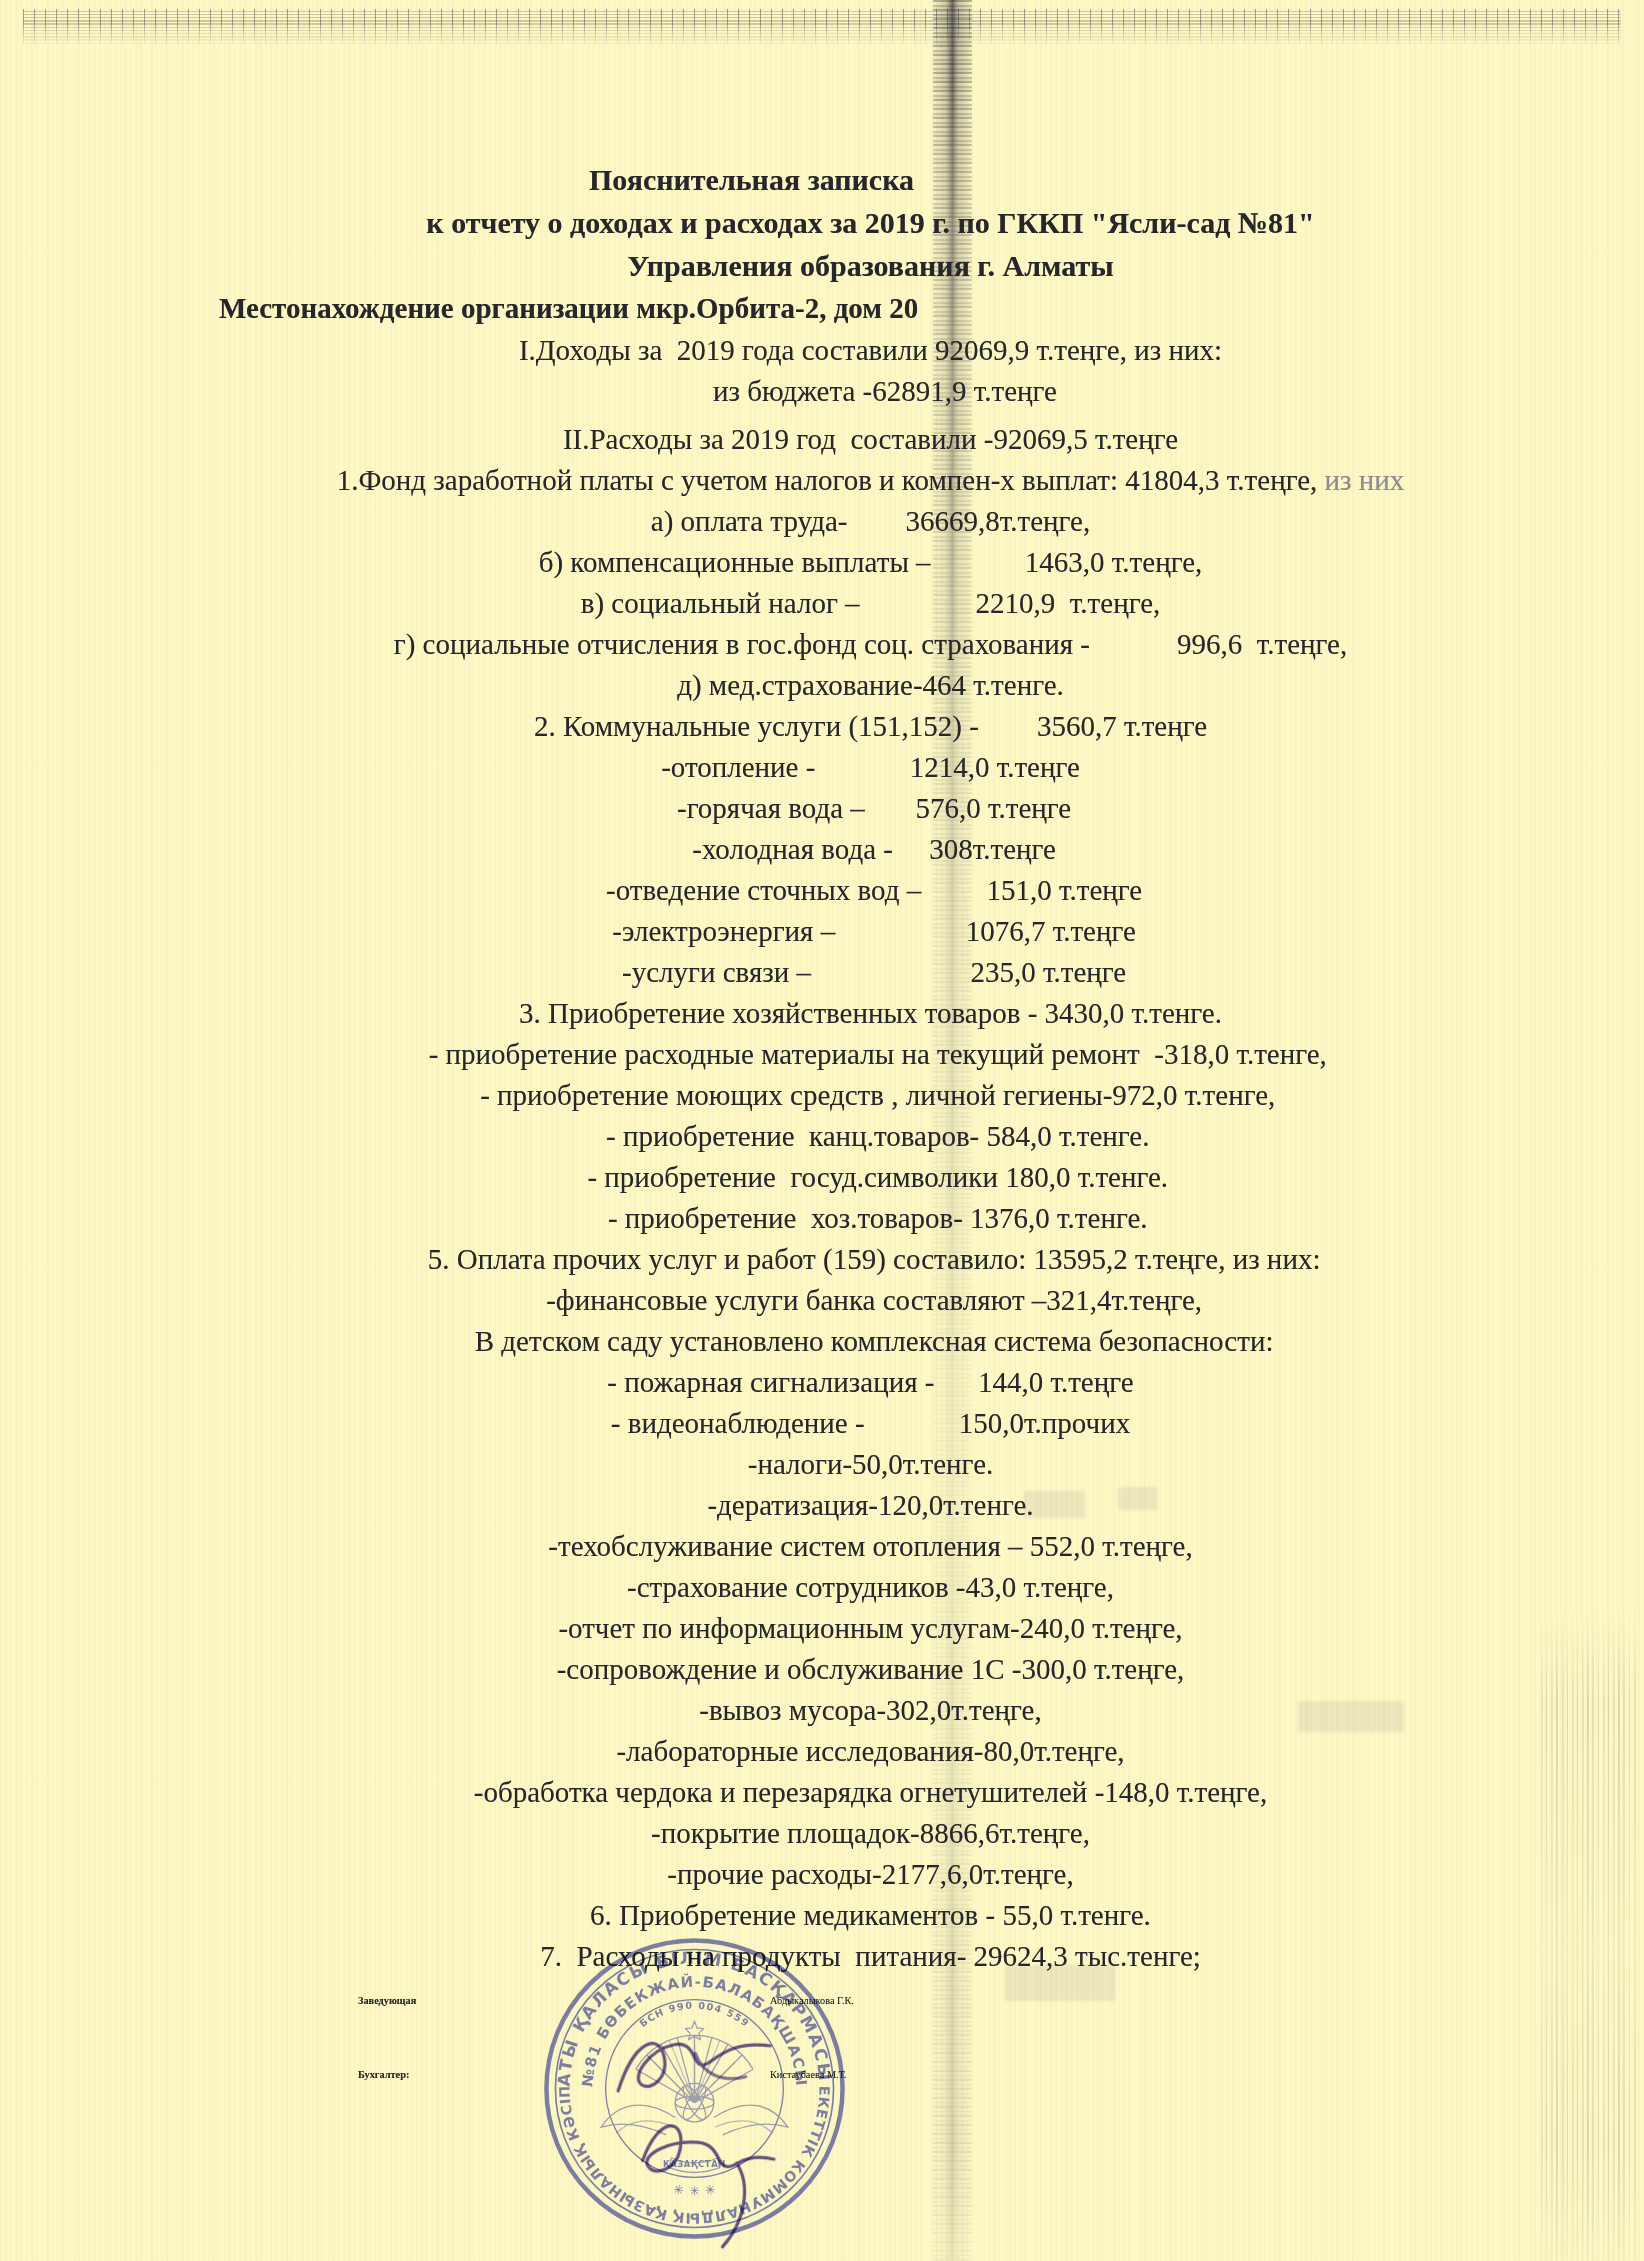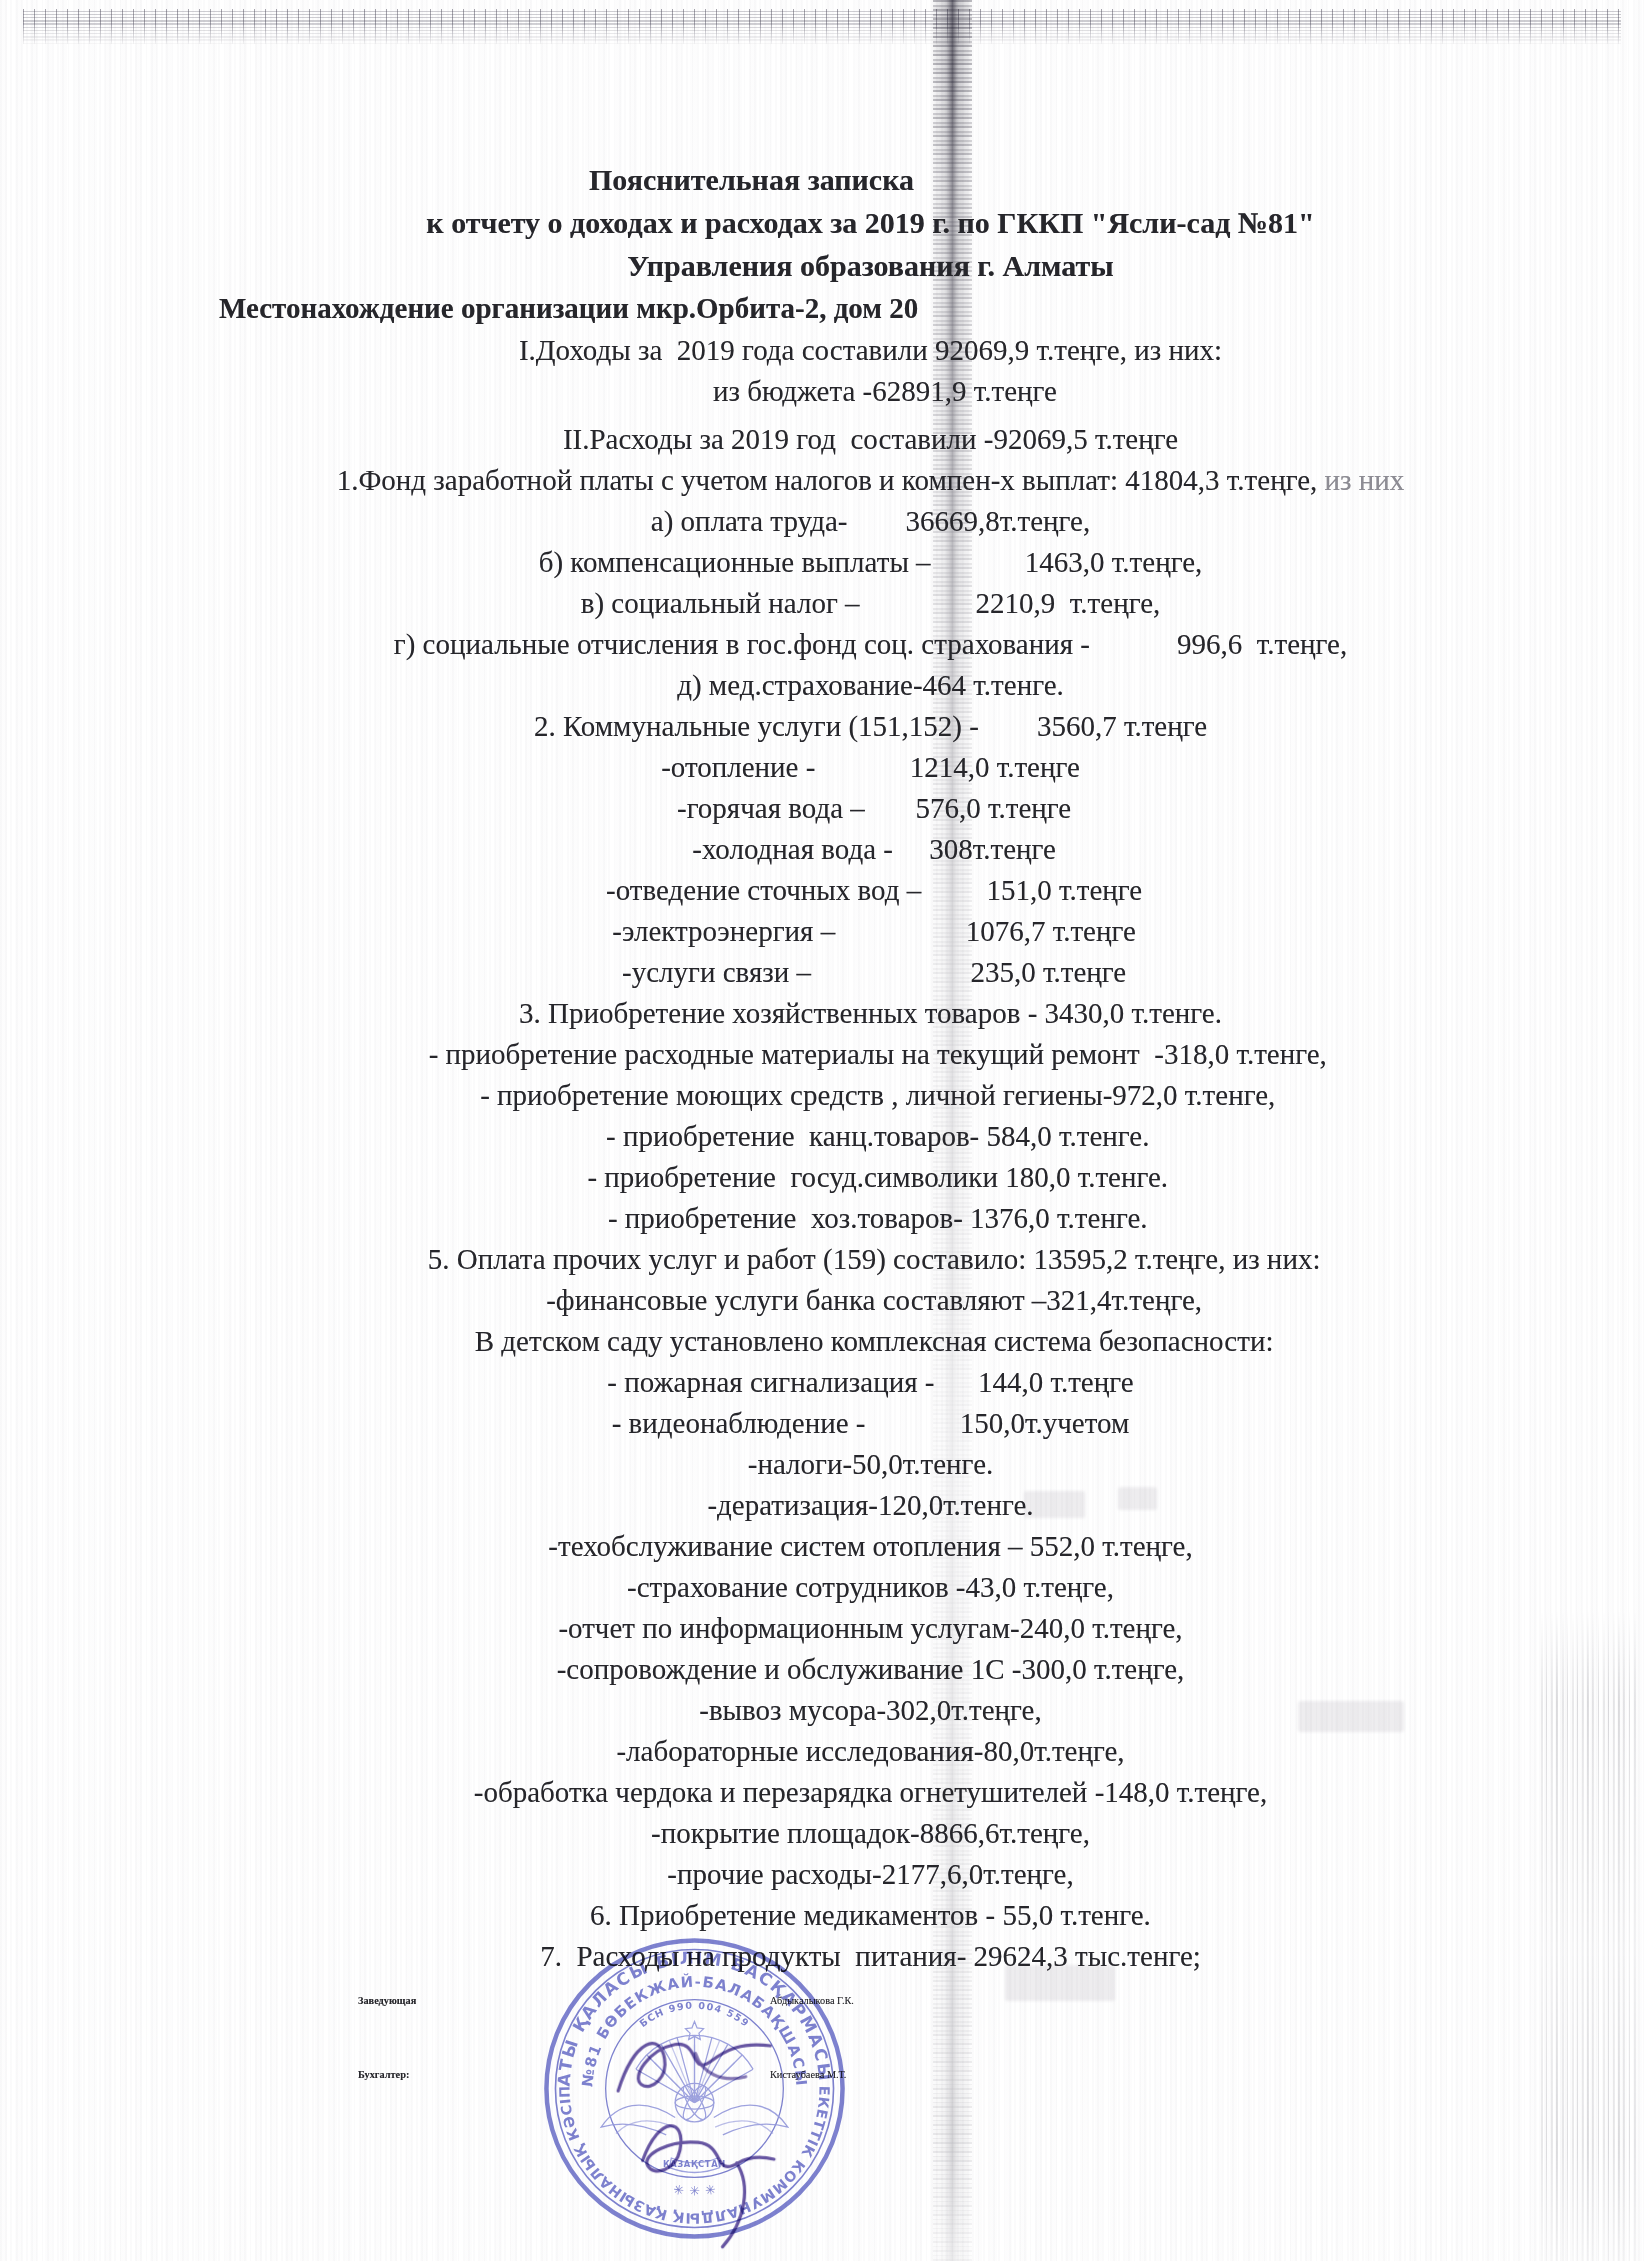--- a/index.html
+++ b/index.html
@@ -1,19 +1,19 @@
 <!DOCTYPE html>
 <html style="font-size:10.3px"><head>
 <meta charset="utf-8">
 <style>
   html,body{margin:0;padding:0;background:#e8e6e2;}
   .page{
     position:relative;
     width:1644px;height:2261px;
-    background:#ffffff;
+    background:#fef9c3;
     overflow:hidden;
     font-family:"Liberation Serif","DejaVu Serif",serif;
     color:#26262b;
   }
   
   .paper-texture{
     position:absolute;inset:0;
     background:
       repeating-linear-gradient(90deg, rgba(170,168,178,.05) 0 1.9px, transparent 1.9px 5.2px),
       repeating-linear-gradient(90deg, rgba(190,188,198,.04) 0 7px, transparent 7px 15px);
@@ -127,21 +127,21 @@
         <div class="doc-line"><span>3. Приобретение хозяйственных товаров - 3430,0 т.тенге.</span><span class="fade"></span></div>
         <div class="doc-line"><span>  - приобретение расходные материалы на текущий ремонт  -318,0 т.тенге,</span><span class="fade"></span></div>
         <div class="doc-line"><span>  - приобретение моющих средств , личной гегиены-972,0 т.тенге,</span><span class="fade"></span></div>
         <div class="doc-line"><span>  - приобретение  канц.товаров- 584,0 т.тенге.</span><span class="fade"></span></div>
         <div class="doc-line"><span>  - приобретение  госуд.символики 180,0 т.тенге.</span><span class="fade"></span></div>
         <div class="doc-line"><span>  - приобретение  хоз.товаров- 1376,0 т.тенге.</span><span class="fade"></span></div>
         <div class="doc-line"><span> 5. Оплата прочих услуг и работ (159) составило: 13595,2 т.теңге, из них:</span><span class="fade"></span></div>
         <div class="doc-line"><span> -финансовые услуги банка составляют –321,4т.теңге,</span><span class="fade"></span></div>
         <div class="doc-line"><span> В детском саду установлено комплексная система безопасности:</span><span class="fade"></span></div>
         <div class="doc-line"><span>- пожарная сигнализация -      144,0 т.теңге</span><span class="fade"></span></div>
-        <div class="doc-line"><span>- видеонаблюдение -             150,0т.учетом</span><span class="fade"></span></div>
+        <div class="doc-line"><span>- видеонаблюдение -             150,0т.прочих</span><span class="fade"></span></div>
         <div class="doc-line"><span>-налоги-50,0т.тенге.</span><span class="fade"></span></div>
         <div class="doc-line"><span>-дератизация-120,0т.тенге.</span><span class="fade"></span></div>
         <div class="doc-line"><span>-техобслуживание систем отопления – 552,0 т.теңге,</span><span class="fade"></span></div>
         <div class="doc-line"><span>-страхование сотрудников -43,0 т.теңге,</span><span class="fade"></span></div>
         <div class="doc-line"><span>-отчет по информационным услугам-240,0 т.теңге,</span><span class="fade"></span></div>
         <div class="doc-line"><span>-сопровождение и обслуживание 1С -300,0 т.теңге,</span><span class="fade"></span></div>
         <div class="doc-line"><span>-вывоз мусора-302,0т.теңге,</span><span class="fade"></span></div>
         <div class="doc-line"><span>-лабораторные исследования-80,0т.теңге,</span><span class="fade"></span></div>
         <div class="doc-line"><span>-обработка чердока и перезарядка огнетушителей -148,0 т.теңге,</span><span class="fade"></span></div>
         <div class="doc-line"><span>-покрытие площадок-8866,6т.теңге,</span><span class="fade"></span></div>

